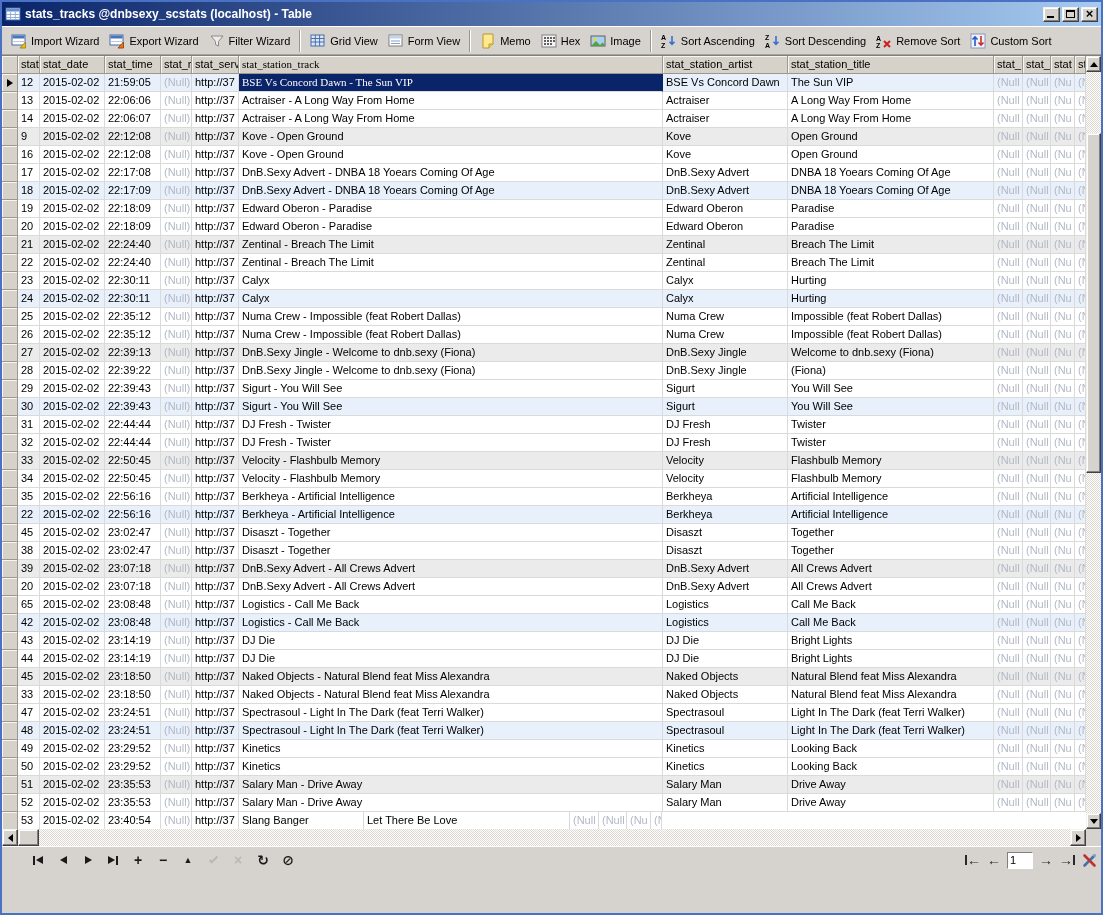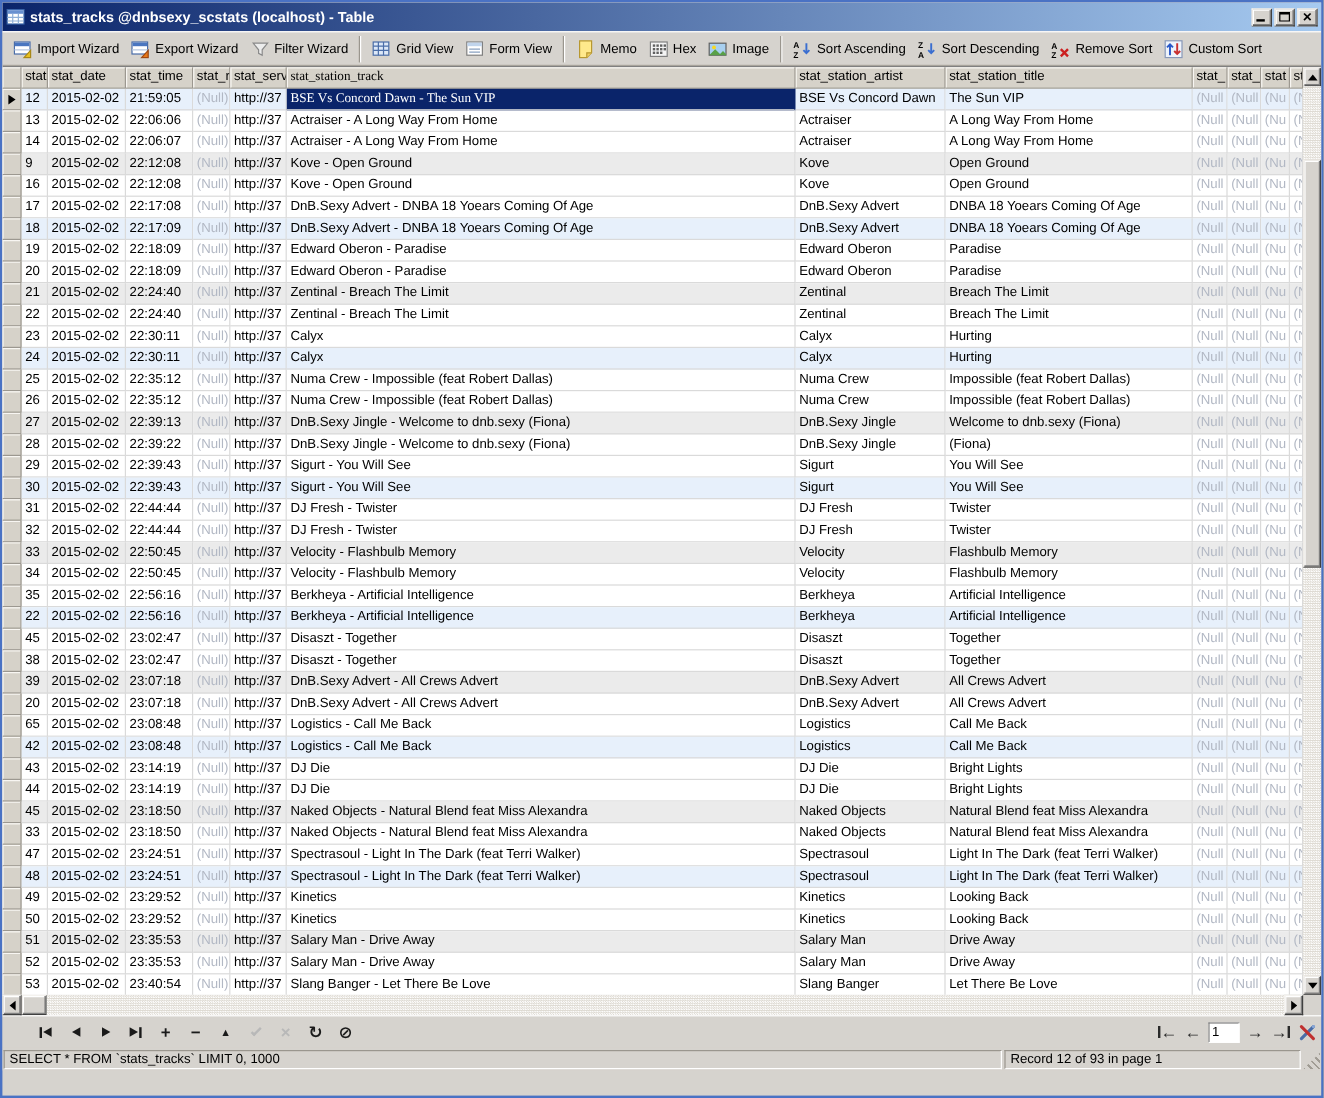--- a/index.html
+++ b/index.html
@@ -911,21 +911,20 @@
             <div class="dcell nullv" style="width: 24px; flex: 0 0 24px;">(Nu</div>
             <div class="dcell nullv" style="width: 11px; flex: 0 0 11px;">(N</div>
           </div>
           <div class="grow">
             <div class="selcell" style="width: 16px; flex: 0 0 16px;"></div>
             <div class="dcell" style="width: 22px; flex: 0 0 22px;">53</div>
             <div class="dcell" style="width: 65px; flex: 0 0 65px;">2015-02-02</div>
             <div class="dcell" style="width: 56px; flex: 0 0 56px;">23:40:54</div>
             <div class="dcell nullv" style="width: 31px; flex: 0 0 31px;">(Null)</div>
             <div class="dcell" style="width: 47px; flex: 0 0 47px;">http://37</div>
-            <div class="dcell" style="width: 424px; flex: 0 0 424px;">Slang Banger - Let There Be Love</div>
             <div class="dcell" style="width: 125px; flex: 0 0 125px;">Slang Banger</div>
             <div class="dcell" style="width: 206px; flex: 0 0 206px;">Let There Be Love</div>
             <div class="dcell nullv" style="width: 29px; flex: 0 0 29px;">(Null</div>
             <div class="dcell nullv" style="width: 28px; flex: 0 0 28px;">(Null</div>
             <div class="dcell nullv" style="width: 24px; flex: 0 0 24px;">(Nu</div>
             <div class="dcell nullv" style="width: 11px; flex: 0 0 11px;">(N</div>
           </div>
         </div>
     </div>
     <div class="vscroll">
@@ -1010,19 +1009,14 @@
         <span class="pbtn toolsbtn">
           <svg viewBox="0 0 17 17">
             <path d="M3.5 13.5 L13.5 3.5" stroke="#4a6da8" stroke-width="2.6" stroke-linecap="round"></path>
             <path d="M3.5 3.5 L13.5 13.5" stroke="#c03030" stroke-width="2.6" stroke-linecap="round"></path>
             <circle cx="13.5" cy="3.5" r="1.3" fill="#88a8d8"></circle>
           </svg>
         </span>
       </div>
   </div>
 
-  <div class="statusbar">
-    <div class="spanel sql">SELECT * FROM `stats_tracks` LIMIT 0, 1000</div>
-    <div class="spanel rec">Record 12 of 93 in page 1</div>
-    <div class="grip"></div>
-  </div>
 
 </div>
 
 </body></html>

